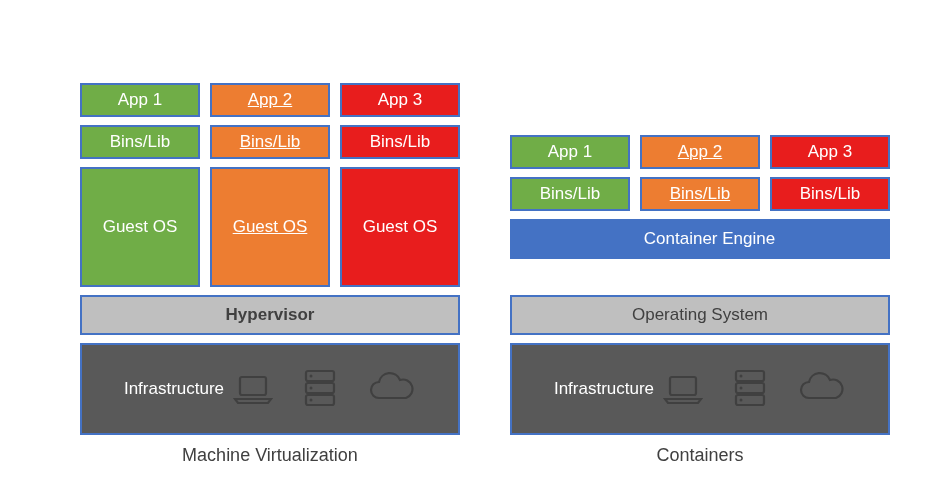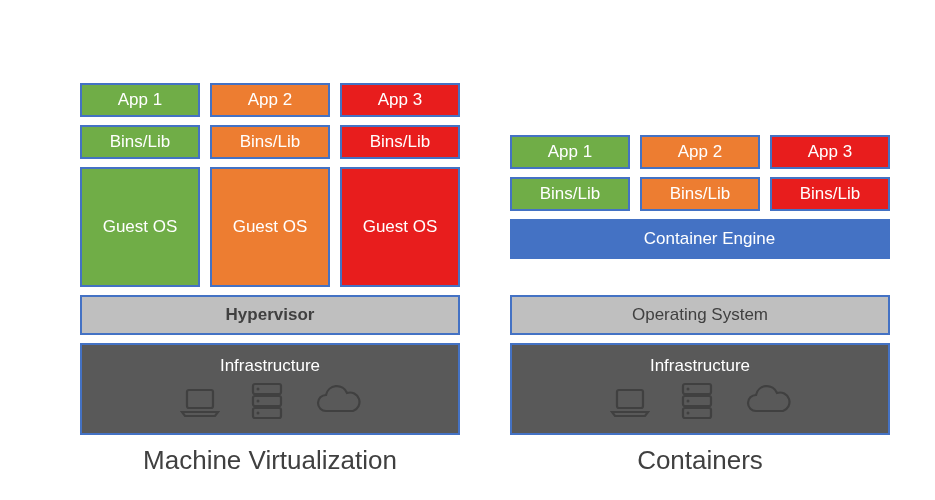--- a/index.html
+++ b/index.html
@@ -35,37 +35,37 @@
     text-align: center;
     color: #fff;
     font-size: 17px;
     line-height: 1.2;
     padding: 4px;
   }
   .app    { height: 34px; flex: 1; }
   .bins   { height: 34px; flex: 1; }
   .guest  { height: 120px; flex: 1; }
   .hyper  { height: 40px; width: 100%; font-weight: bold; }
-  .infra  { height: 92px; width: 100%; flex-direction: column; gap: 6px; }
+  .infra  { height: 92px; width: 100%; flex-direction: row; gap: 6px; }
   .engine { height: 40px; width: 100%; padding-left: 23px; }
   .os     { height: 40px; width: 100%; margin-top: 28px; }
   .r-app  { height: 34px; flex: 1; }
   .r-bins { height: 34px; flex: 1; }
 
   .green  { background: #70AD47; }
-  .orange { background: #ED7D31; }
+  .orange { background: #ED7D31; text-decoration: underline; }
   .red    { background: #E81D1D; }
   .blue   { background: #4472C4; }
   .lgray  { background: #BFBFBF; color: #404040; }
   .dgray  { background: #595959; }
 
   .caption {
     text-align: center;
     color: #404040;
-    font-size: 26px;
+    font-size: 18px;
     margin-top: 10px;
   }
   .infra-icons {
     display: flex;
     gap: 26px;
     align-items: center;
     justify-content: center;
   }
   .infra-icons svg { stroke: #404040; fill: none; stroke-width: 2.2; }
 </style>

